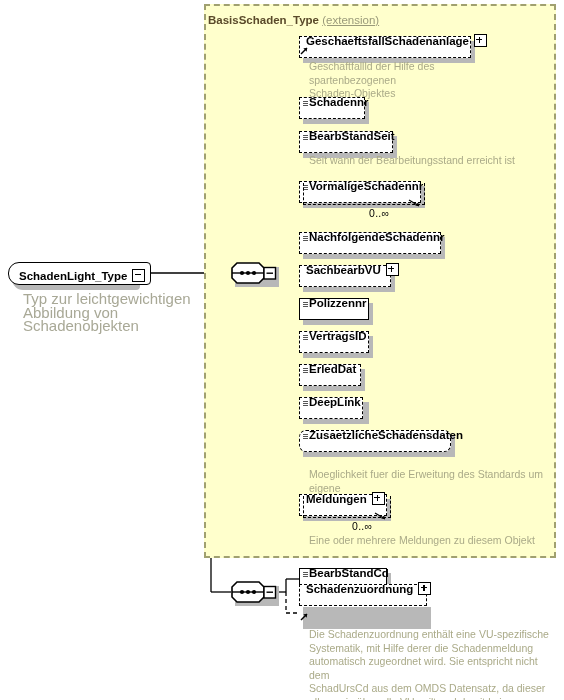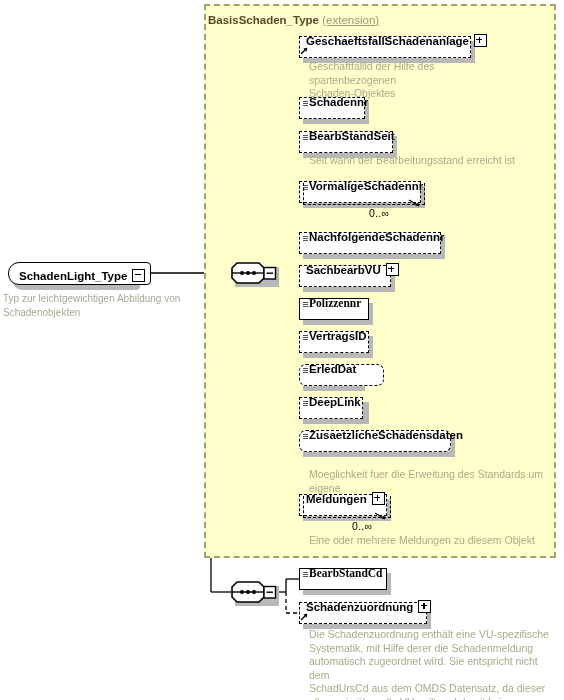--- a/index.html
+++ b/index.html
@@ -55,21 +55,21 @@
     height: 22px;
     display: flex;
     align-items: center;
     padding: 0 6px 13px 9px;
     font-size: 11.5px;
     font-weight: bold;
     color: #000000;
     white-space: nowrap;
   }
   .node.optional { border: 1.6px dashed #000000; }
-  .node.required { border: 1.6px solid #000000; font-family: Liberation Serif, serif; }
+  .node.required { border: 1.6px solid #000000; }
   .node::after {
     content: "";
     position: absolute;
     left: 3px; top: 3px;
     width: 5px; height: 5px;
     background:
       linear-gradient(#555,#555) 0 0/5px 1px no-repeat,
       linear-gradient(#555,#555) 0 2px/5px 1px no-repeat,
       linear-gradient(#555,#555) 0 4px/5px 1px no-repeat;
   }
@@ -161,24 +161,24 @@
     display: flex;
     align-items: center;
     padding: 4px 5px 0 10px;
     font-size: 11.5px;
     font-weight: bold;
     z-index: 3;
     box-sizing: border-box;
   }
   .root-doc {
     position: absolute;
-    left: 3px;
+    left: 23px;
     top: 292px;
     width: 190px;
-    font-size: 10px;
+    font-size: 15px;
     color: #a8a896;
     line-height: 13.5px;
   }
 
   
   .seq {
     position: absolute;
     width: 46px;
     height: 22px;
     z-index: 3;
@@ -313,21 +313,21 @@
   <div class="node required" style="left:299px;top:298px;width:70px;">
     <span>Polizzennr</span>
   </div>
 
   <div class="shadow" style="left:303px;top:336px;width:70px;height:22px;"></div>
   <div class="node optional" style="left:299px;top:331px;width:70px;">
     <span>VertragsID</span>
   </div>
 
   <div class="shadow" style="left:303px;top:369px;width:62px;height:22px;"></div>
-  <div class="node optional" style="left:299px;top:364px;width:85px;border-radius:7px;">
+  <div class="node optional" style="left:299px;top:364px;width:62px;">
     <span>ErledDat</span>
   </div>
 
   <div class="shadow" style="left:303px;top:402px;width:66px;height:22px;"></div>
   <div class="node optional" style="left:299px;top:397px;width:64px;">
     <span>DeepLink</span>
   </div>
 
   <div class="shadow" style="left:303px;top:435px;width:152px;height:22px;"></div>
   <div class="node optional" style="left:299px;top:430px;width:152px;border-radius:7px;">
@@ -348,21 +348,21 @@
   </svg>
   <div class="card" style="left:352px;top:520px;">0..∞</div>
   <div class="doc" style="left:309px;top:534px;width:260px;">Eine oder mehrere Meldungen zu diesem Objekt</div>
 
   <div class="shadow" style="left:303px;top:573px;width:88px;height:22px;"></div>
   <div class="node required" style="left:299px;top:568px;width:88px;">
     <span>BearbStandCd</span>
   </div>
 
   <div class="shadow" style="left:303px;top:607px;width:128px;height:22px;"></div>
-  <div class="node optional no-lines" style="left:299px;top:602px;width:128px;text-align:right;">
+  <div class="node optional no-lines" style="left:299px;top:584px;width:128px;text-align:right;">
     <span>Schadenzuordnung</span>
     <span class="expander plus"></span>
   </div>
   <svg class="refarrow" style="left:300px;top:612px;" viewBox="0 0 9 9">
     <path d="M1,8 L7,2" stroke="#000" stroke-width="1.4" fill="none"></path>
     <path d="M7,2 L3.3,2.2 L6.8,5.7 Z" fill="#000"></path>
   </svg>
   <div class="doc" style="left:309px;top:628px;width:250px;">Die Schadenzuordnung enthält eine VU-spezifische
 Systematik, mit Hilfe derer die Schadenmeldung
 automatisch zugeordnet wird. Sie entspricht nicht dem

